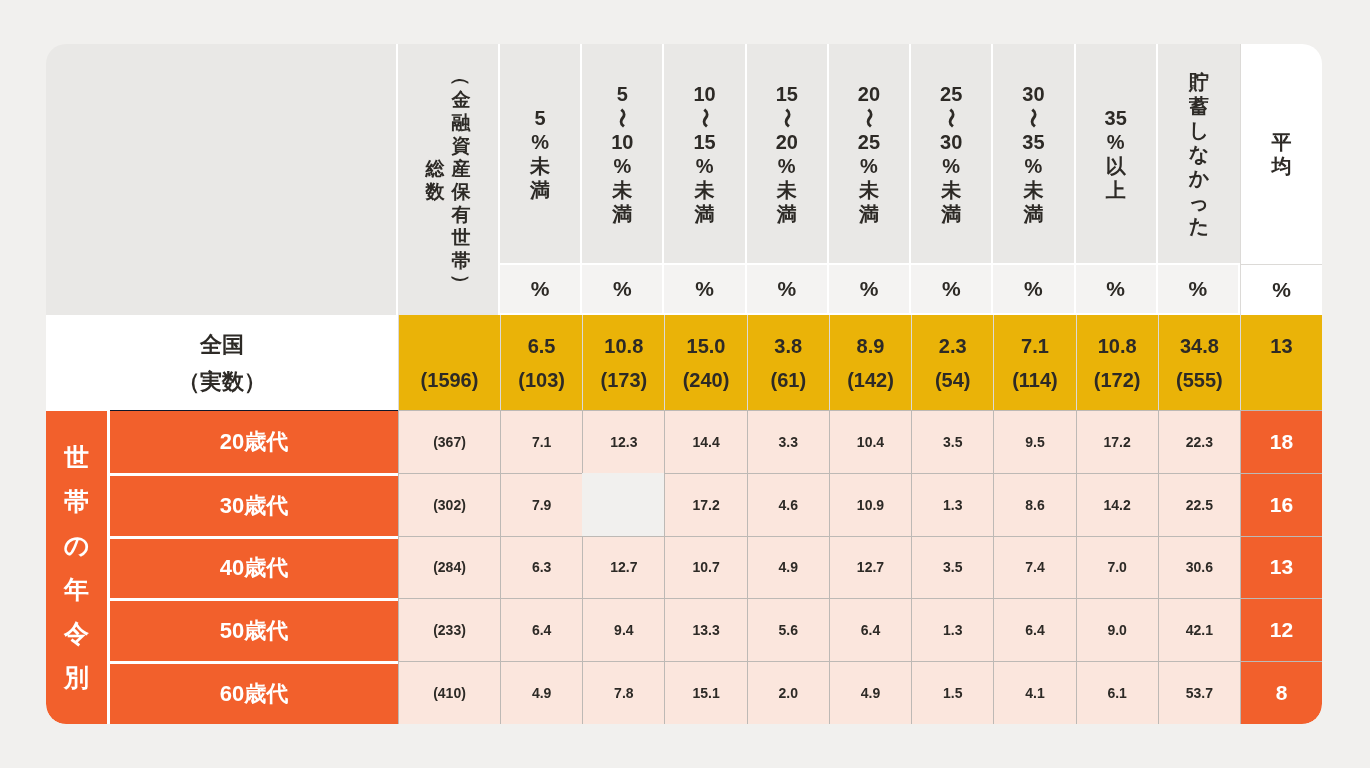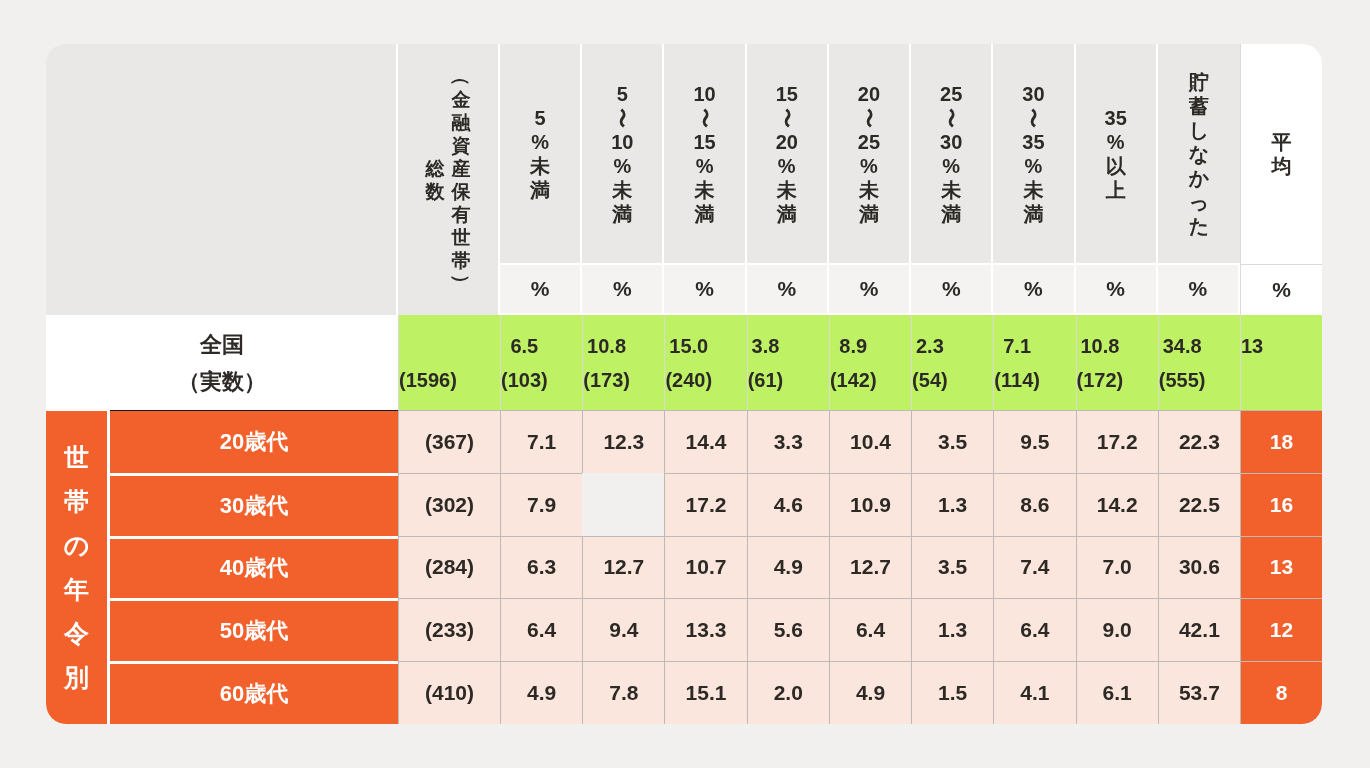--- a/index.html
+++ b/index.html
@@ -19,34 +19,34 @@
   .pct{background:#F4F3F2;border-right:2px solid #fff;border-bottom:2px solid #fff;
     display:flex;align-items:center;justify-content:center;font-size:21px;font-weight:700;}
   .avg-pct{background:#fff;border-left:1px solid #DCDAD7;display:flex;align-items:center;justify-content:center;font-size:21px;font-weight:700;}
   
   .vstack{display:flex;flex-direction:column;align-items:center;}
   .vch{display:block;text-align:center;font-weight:700;font-size:20px;line-height:24px;}
   .vch.rot{transform:rotate(90deg);}
   .soshu-wrap{display:flex;flex-direction:row;align-items:center;gap:7px;}
   .soshu-wrap .vch{font-size:19px;line-height:23px;}
   
-  .nat{background:#bef264;border-left:1px solid #DCDAD7;display:flex;align-items:center;justify-content:flex-start;}
+  .nat{background:#eab308;border-left:1px solid #DCDAD7;display:flex;align-items:center;justify-content:center;}
   .nat-label{background:#fff;display:flex;flex-direction:column;align-items:center;justify-content:center;}
   .nat-label .l{font-size:22px;font-weight:700;line-height:37px;}
   .two{display:flex;flex-direction:column;align-items:center;justify-content:center;}
   .two .l1,.two .l2{height:34px;line-height:34px;font-size:20px;font-weight:700;}
   
   .age-strip{background:#F2602C;border-right:3px solid #fff;border-top:1px solid #fff;
     display:flex;align-items:center;justify-content:center;border-bottom-left-radius:20px;}
   .age-strip .vch{color:#fff;font-size:25px;line-height:44px;}
   .age-label{background:#F2602C;color:#fff;border-top:3px solid #fff;
     display:flex;align-items:center;justify-content:center;font-size:22px;font-weight:700;}
   .age-label.first{border-top:1px solid #0f172a;}
   .pink{background:#FBE6DD;border-left:1px solid #BDB9B5;border-top:1px solid #BDB9B5;
-    display:flex;align-items:center;justify-content:center;font-size:21px;font-weight:700;}
+    display:flex;align-items:center;justify-content:center;font-size:14px;font-weight:700;}
   .avg-val{background:#F2602C;border-left:1px solid #BDB9B5;border-top:1px solid #BDB9B5;
     color:#fff;display:flex;align-items:center;justify-content:center;font-size:21px;font-weight:700;}
   .avg-val.last{border-bottom-right-radius:20px;}
 </style>
 </head>
 <body>
 
 <div id="card">
 
   <div class="cell hd" style="grid-area:1/1/3/3"></div>

